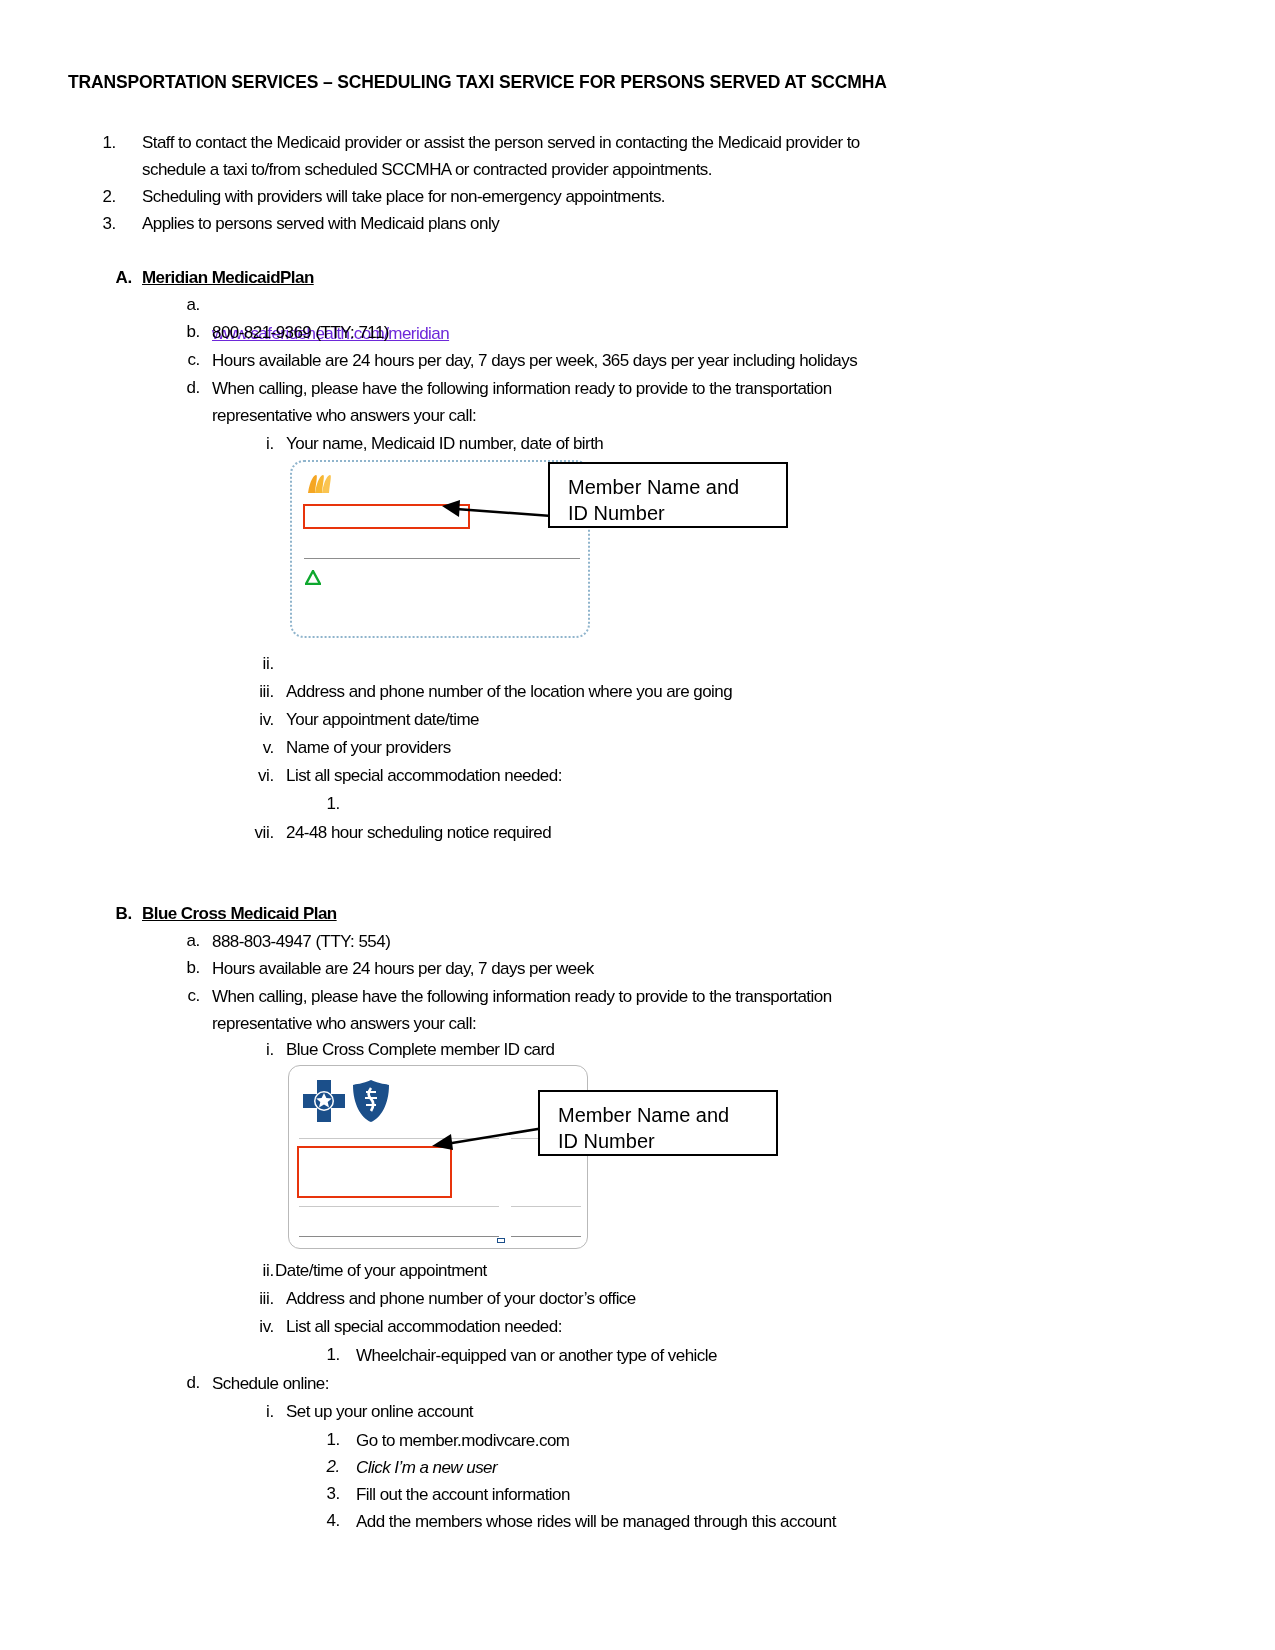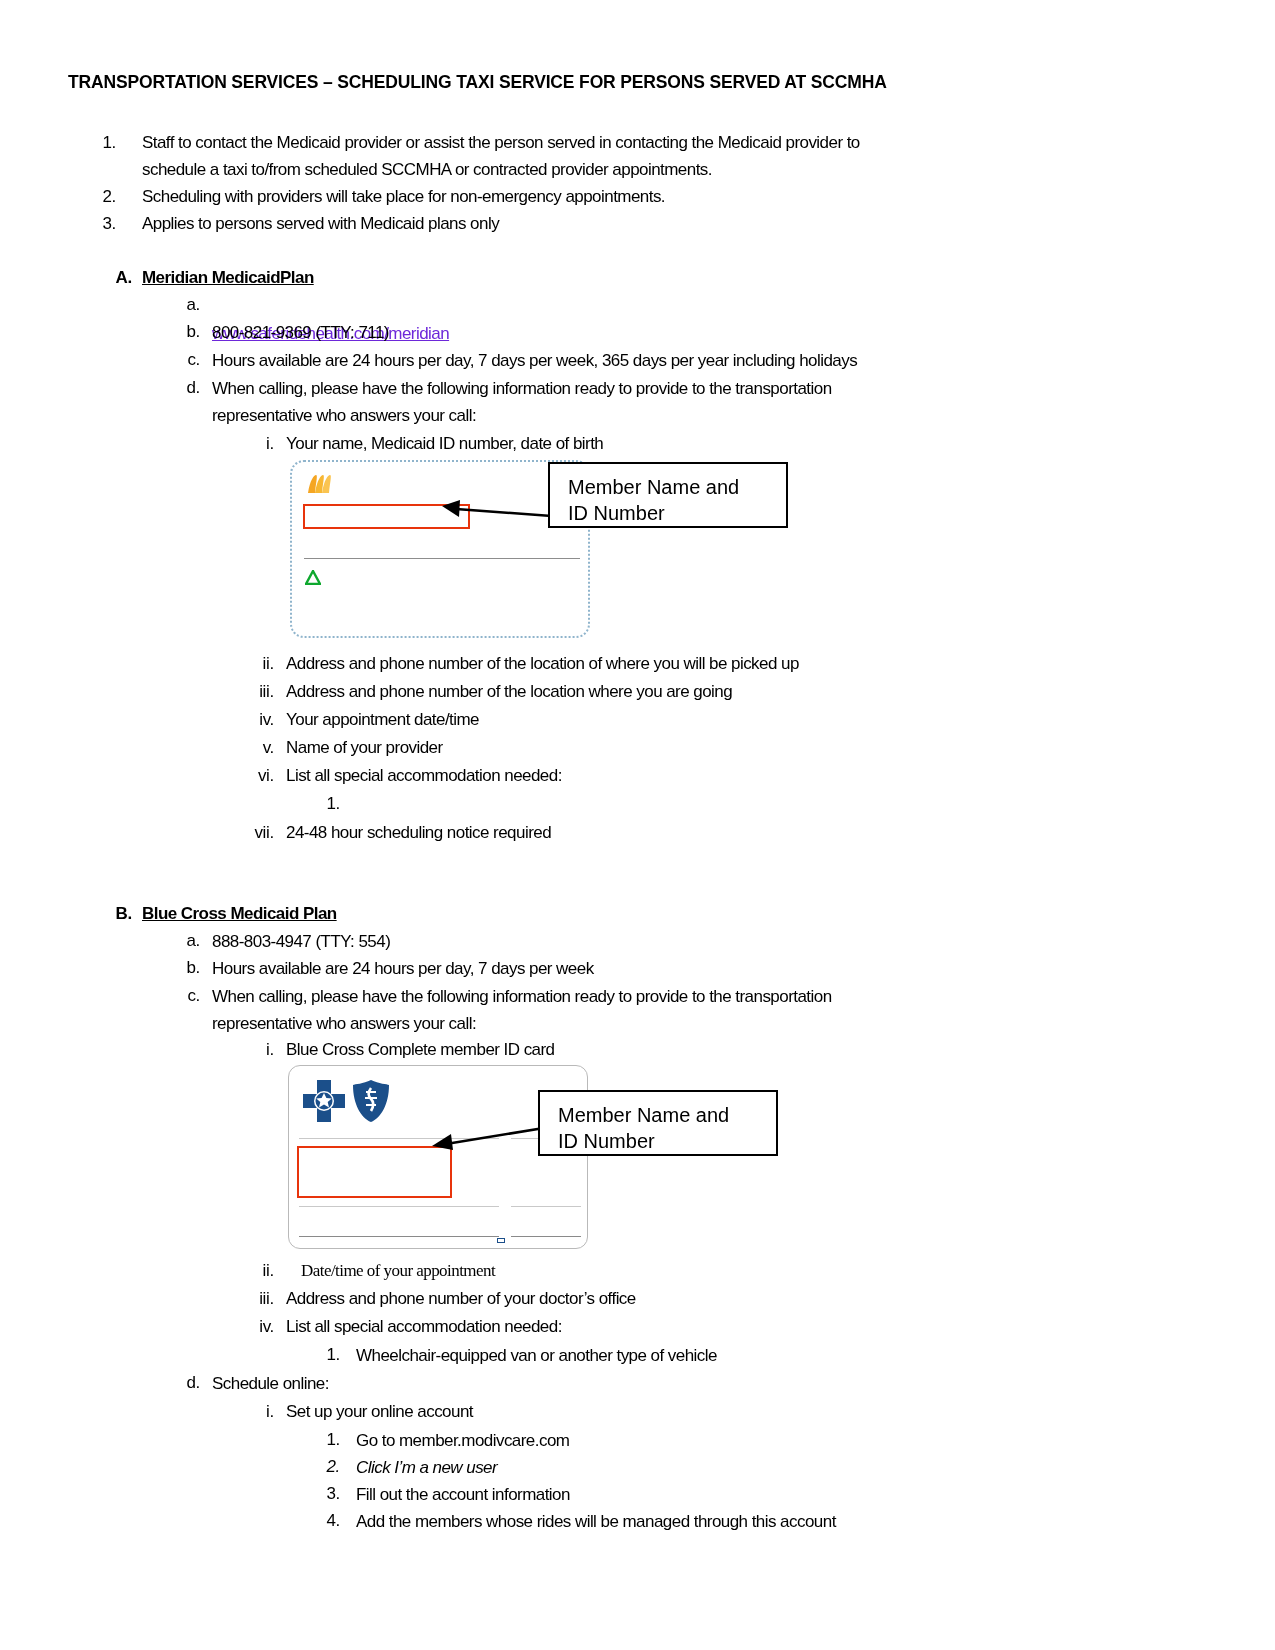--- a/index.html
+++ b/index.html
@@ -326,30 +326,29 @@
   <svg class="arrow" style="left:440px; top:495px;" width="130" height="30">
     <line x1="125" y1="22" x2="16" y2="14" stroke="#000" stroke-width="2.6"></line>
     <polygon points="2,11 20,5 19,22" fill="#000"></polygon>
   </svg>
   <div class="callout" style="left:548px; top:462px; width:240px; height:66px;">
     <div>Member Name and</div>
     <div>ID Number</div>
   </div>
 
   <div class="marker" style="left:240px; top:650px; width:34px;">ii.</div>
-  <div class="line" style="left:286px; top:650px;">Address and phone number of the location of where you will be picked up</div>
 
   <div class="marker" style="left:236px; top:678px; width:38px;">iii.</div>
   <div class="line" style="left:286px; top:678px;">Address and phone number of the location where you are going</div>
 
   <div class="marker" style="left:238px; top:706px; width:36px;">iv.</div>
   <div class="line" style="left:286px; top:706px;">Your appointment date/time</div>
 
   <div class="marker" style="left:244px; top:734px; width:30px;">v.</div>
-  <div class="line" style="left:286px; top:734px;">Name of your provider</div>
+  <div class="line" style="left:286px; top:734px;">Name of your providers</div>
 
   <div class="marker" style="left:238px; top:762px; width:36px;">vi.</div>
   <div class="line" style="left:286px; top:762px;">List all special accommodation needed:</div>
 
   <div class="marker" style="left:312px; top:790px; width:28px;">1.</div>
 
   <div class="marker" style="left:232px; top:819px; width:42px;">vii.</div>
   <div class="line" style="left:286px; top:819px;">24-48 hour scheduling notice required</div>
 
   <div class="marker bold" style="left:108px; top:900px; width:24px;">B.</div>
@@ -424,21 +423,21 @@
   <svg class="arrow" style="left:430px; top:1122px;" width="125" height="30">
     <line x1="120" y1="5" x2="16" y2="22" stroke="#000" stroke-width="2.6"></line>
     <polygon points="2,24 21,12 23,28" fill="#000"></polygon>
   </svg>
   <div class="callout" style="left:538px; top:1090px; width:240px; height:66px;">
     <div>Member Name and</div>
     <div>ID Number</div>
   </div>
 
   <div class="marker" style="left:240px; top:1257px; width:34px;">ii.</div>
-  <div class="line" style="left:301px; top:1257px;font-family:Liberation Serif, serif;">Date/time of your appointment</div>
+  <div class="line" style="left:275px; top:1257px;">Date/time of your appointment</div>
 
   <div class="marker" style="left:236px; top:1285px; width:38px;">iii.</div>
   <div class="line" style="left:286px; top:1285px;">Address and phone number of your doctor’s office</div>
 
   <div class="marker" style="left:238px; top:1313px; width:36px;">iv.</div>
   <div class="line" style="left:286px; top:1313px;">List all special accommodation needed:</div>
 
   <div class="marker" style="left:312px; top:1341px; width:28px;">1.</div>
   <div class="line" style="left:356px; top:1342px;">Wheelchair-equipped van or another type of vehicle</div>
 

